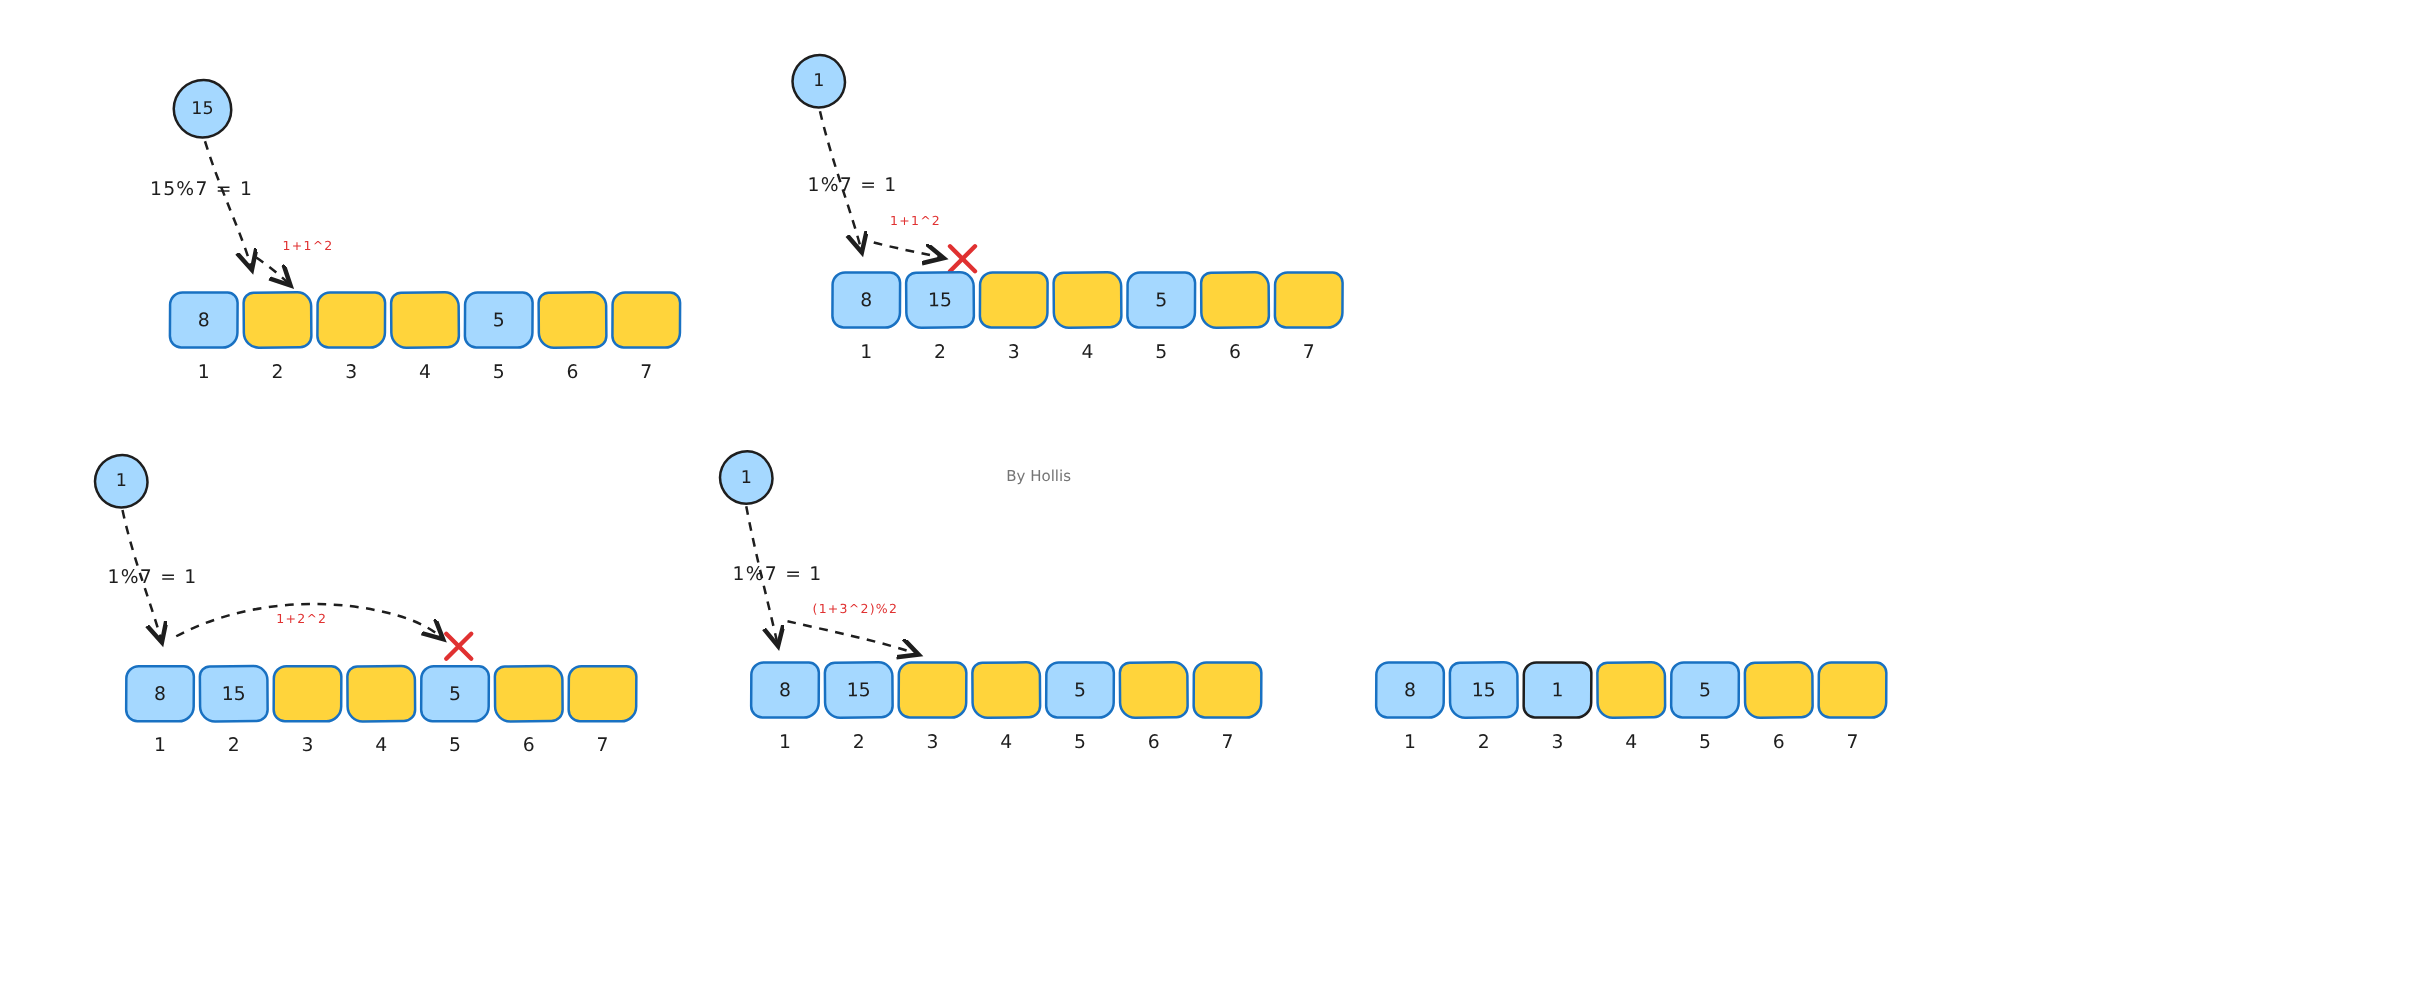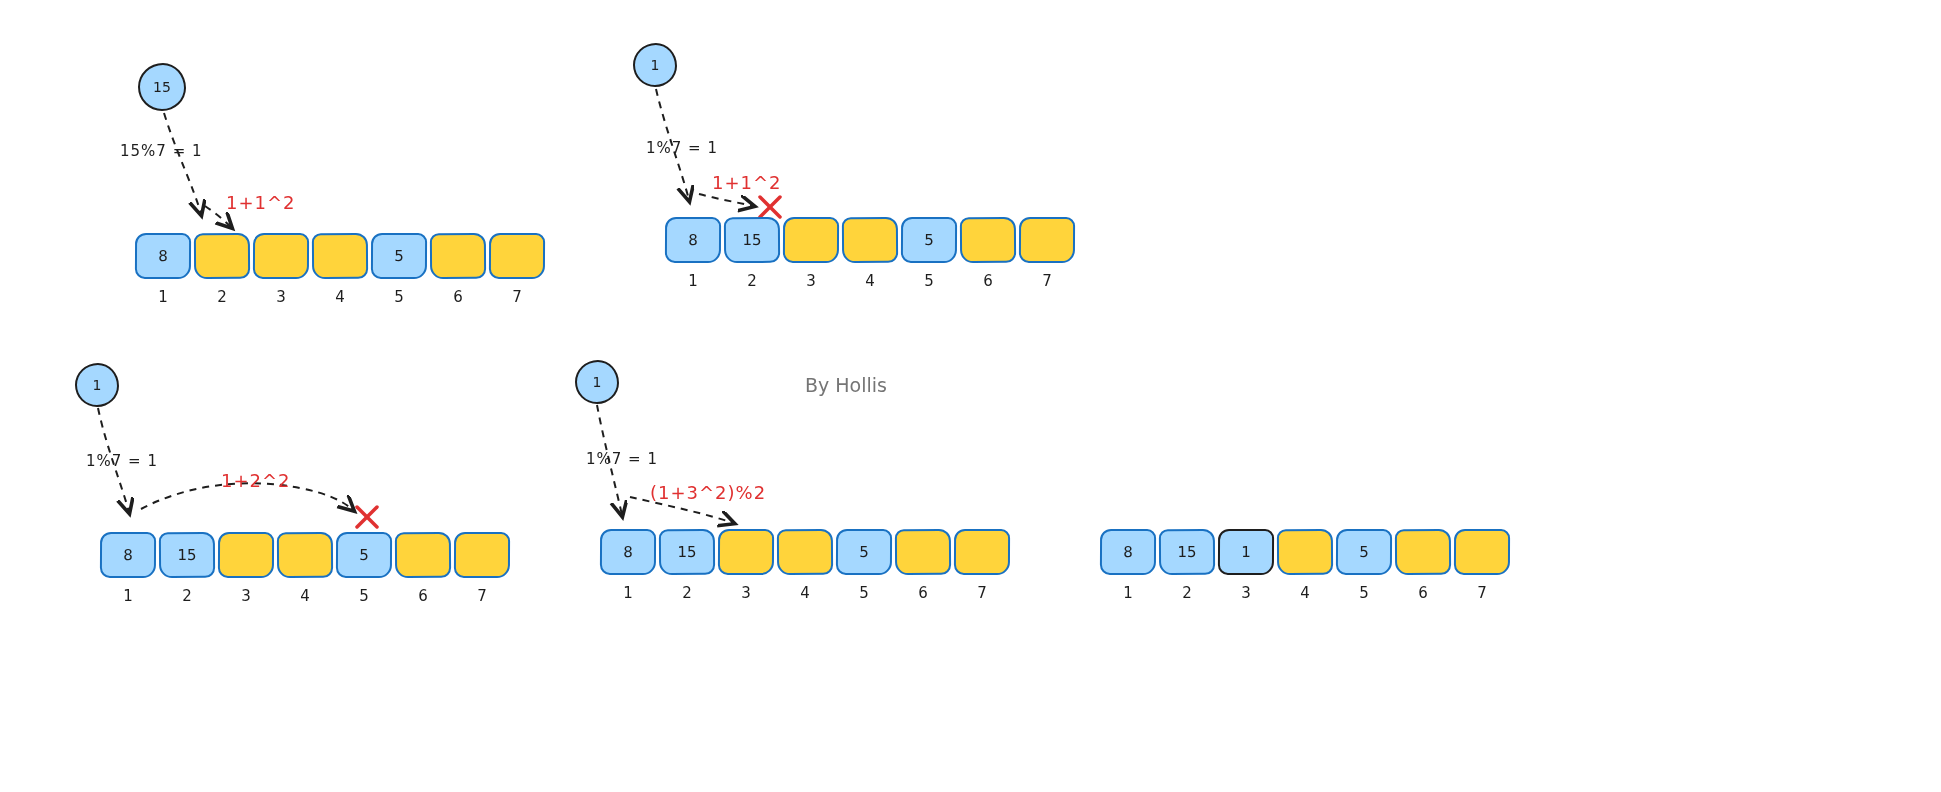--- a/index.html
+++ b/index.html
@@ -42,23 +42,23 @@
   .key-circle {
     position: absolute;
     border: 2.5px solid var(--circle-stroke, #1e1e1e);
     background: var(--circle-fill, #a5d8ff);
     border-radius: 52% 48% 50% 50% / 50% 52% 48% 50%;
     display: flex; align-items: center; justify-content: center;
     font-size: 14px; color: var(--text, #1e1e1e);
   }
 
   .hash-label  { position: absolute; font-size: 15px; color: var(--text, #1e1e1e); letter-spacing: 1px; }
-  .probe-label { position: absolute; font-size: 18px; color: var(--annotation, #e03131); letter-spacing: 1px; }
-
-  .attribution { position: absolute; left: 805px; top: 374px; font-size: 19px; color: var(--attribution-text, #757575); }
+  .probe-label { position: absolute; font-size: 10px; color: var(--annotation, #e03131); letter-spacing: 1px; }
+
+  .attribution { position: absolute; left: 805px; top: 374px; font-size: 12px; color: var(--attribution-text, #757575); }
 
   .dash  { fill: none; stroke: var(--arrow, #1e1e1e); stroke-width: 2; stroke-dasharray: 7 6; }
   .xline { stroke: var(--annotation, #e03131); stroke-width: 3.5; stroke-linecap: round; }
 </style>
 </head>
 <body>
 
 <div class="canvas">
 
   <svg class="overlay" viewBox="0 0 1941 792">
@@ -151,21 +151,21 @@
       <span class="idx">6</span>
       <span class="idx">7</span>
     </div>
   </div>
 
   <div class="attribution">By Hollis</div>
 
   <div>
     <div class="key-circle" style="left:75px;top:363px;width:44px;height:44px">1</div>
     <div class="hash-label" style="left:86px;top:452px">1%7 = 1</div>
-    <div class="probe-label" style="left:221px;top:470px">1+2^2</div>
+    <div class="probe-label" style="left:221px;top:490px">1+2^2</div>
     <div class="cells" style="left:100px;top:532px">
       <div class="cell filled">8</div>
       <div class="cell filled">15</div>
       <div class="cell empty"></div>
       <div class="cell empty"></div>
       <div class="cell filled">5</div>
       <div class="cell empty"></div>
       <div class="cell empty"></div>
     </div>
     <div class="indices" style="left:100px;top:587px">

